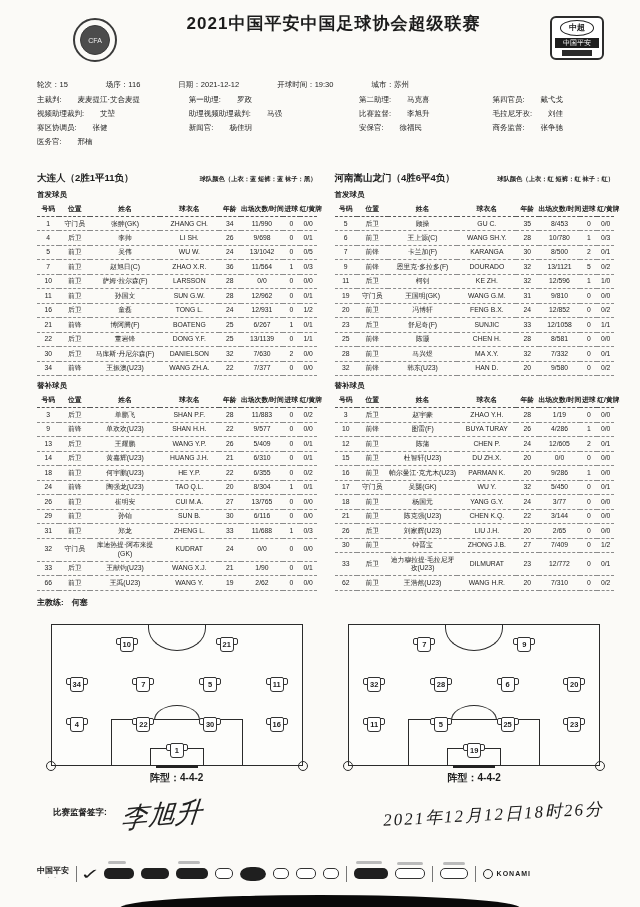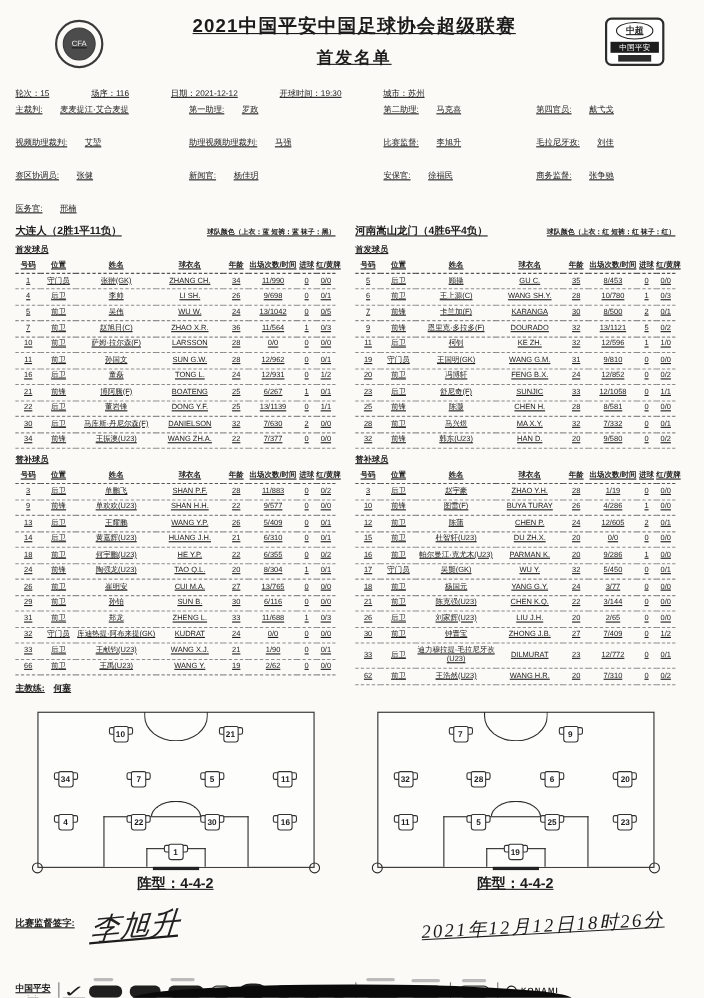--- a/index.html
+++ b/index.html
@@ -2,21 +2,21 @@
 <html><head>
 <meta charset="utf-8">
 <style>
   * { margin:0; padding:0; box-sizing:border-box; }
   html,body { width:640px; }
   body {
     width:640px; height:907px; position:relative; overflow:hidden;
     background:#f6f5f2; font-family:"Liberation Sans","DejaVu Sans",sans-serif;
     color:#1c1c1c;
   }
-  .page { position:absolute; inset:0; background:#fbfaf7; padding:6px 26px 0 14px;text-decoration:underline; }
+  .page { position:absolute; inset:0; background:#fbfaf7; padding:6px 26px 0 37px; }
 
   
   .hdr { display:flex; align-items:flex-start; justify-content:space-between; height:64px; margin-top:4px; }
   .cfa { width:44px; height:44px; margin:8px 0 0 36px; border-radius:50%;
          border:2px solid #3a3a3a; display:flex; align-items:center; justify-content:center; position:relative; }
   .cfa .inner { width:30px; height:30px; border-radius:50%; border:1px solid #3a3a3a;
         background:#4c4c4c; color:#f2f2f2; font-size:7px; display:flex; align-items:center; justify-content:center; }
   .titles { text-align:center; flex:1; padding-top:2px; }
   .title { font-size:17px; font-weight:bold; letter-spacing:1px; }
   .subtitle { font-size:15px; font-weight:bold; margin-top:8px; letter-spacing:2px; }
@@ -27,27 +27,27 @@
   .badge .bar { width:44px; height:11px; background:#1d1d1d; color:#fff; font-size:7px;
            display:flex; align-items:center; justify-content:center; }
   .badge .bar2 { width:30px; height:6px; background:#2a2a2a; }
 
   
   .minfo { margin-top:6px; font-size:7.5px; }
   .m-row1 { display:flex; justify-content:space-between; font-weight:bold; font-size:8.5px; }
   .m-row1 .stadium { font-weight:normal; font-size:7.5px; margin-right:14px; }
   .m-row2 { display:flex; margin-top:5px; }
   .m-row2 span { margin-right:38px; }
-  .offgrid { display:grid; grid-template-columns:1.2fr 1.35fr 1.05fr 1fr; gap:20px 6px; margin-top:5px; }
+  .offgrid { display:grid; grid-template-columns:1.2fr 1.35fr 1.05fr 1fr; gap:4px 6px; margin-top:5px; }
   .off { display:flex; }
   .off .ol { white-space:nowrap; }
   .off .ov { margin-left:16px; white-space:nowrap; }
 
   
-  .teams { display:flex; gap:18px; margin-top:9px; }
+  .teams { display:flex; gap:18px; margin-top:25px; }
   .tcol { width:50%; }
   .thead { display:flex; justify-content:space-between; align-items:baseline; }
   .tname { font-size:9.5px; font-weight:bold; white-space:nowrap; }
   .tkit  { font-size:6.3px; font-weight:bold; white-space:nowrap; margin-left:4px; }
   .sect  { font-size:7.5px; font-weight:bold; margin:5px 0 2px 0; }
   table { width:100%; border-collapse:collapse; font-size:6.8px; table-layout:fixed; }
   th { font-weight:bold; border-bottom:1px dashed #555; padding:2px 0; text-align:center; white-space:nowrap; }
   td { border-bottom:1px dashed #8a8a8a; padding:2.5px 0; text-align:center; line-height:1.25; }
   col.c-no{width:8%;} col.c-pos{width:11%;} col.c-name{width:25%;} col.c-jersey{width:21%;}
   col.c-age{width:8%;} col.c-apps{width:15%;} col.c-goals{width:6%;} col.c-cards{width:6%;}
@@ -73,24 +73,24 @@
   .f-row.n2 { justify-content:center; gap:78px; }
   .f-row.n4 { justify-content:space-between; padding:0 14px; }
   .f-row.n1 { justify-content:center; }
   .shirt { position:relative; width:22px; height:17px; }
   .shirt .sleeves { position:absolute; top:2px; left:0; width:22px; height:7px;
         background:#fff; border:1px solid #333; border-radius:2px; }
   .shirt .sbody { position:absolute; top:1px; left:4px; width:14px; height:15px;
         background:#fff; border:1px solid #333; border-radius:2px 2px 3px 3px; }
   .shirt .num { position:absolute; top:4px; left:0; width:100%; text-align:center;
         font-size:7.5px; font-weight:bold; z-index:2; }
-  .formation-label { font-size:13px; font-weight:bold; margin-top:5px; }
+  .formation-label { font-size:10px; font-weight:bold; margin-top:5px; }
 
   
-  .signrow { display:flex; align-items:flex-start; margin-top:12px; height:52px; }
+  .signrow { display:flex; align-items:flex-start; margin-top:12px; height:52px;margin-left:16px; }
   .sign-label { font-size:8.5px; font-weight:bold; margin-top:10px; }
   .sig { font-family:"Liberation Serif","DejaVu Serif",serif; font-style:italic; font-size:27px;
          transform:rotate(-5deg) skewX(-10deg); margin-left:14px; color:#222; }
   .sigdate { font-family:"Liberation Serif","DejaVu Serif",serif; font-style:italic; font-size:17px;
          transform:rotate(-3deg); margin-left:auto; margin-right:10px; margin-top:6px; letter-spacing:2px; color:#1a1a1a; }
 
   
   .sponsors { display:flex; align-items:center; gap:7px; margin-top:16px; }
   .sp-cat { position:absolute; height:3px; background:#bbb; border-radius:2px; top:-7px; }
   .sp-main { font-size:8px; font-weight:bold; text-align:center; line-height:1.1; }
@@ -109,21 +109,20 @@
 <body>
 
 <div class="page">
 
   <div class="hdr">
     <div class="cfa">
       <div class="inner">CFA</div>
     </div>
     <div class="titles">
       <div class="title">2021中国平安中国足球协会超级联赛</div>
-      <div class="subtitle">首发名单</div>
     </div>
     <div class="badge">
       <div class="oval">中超</div>
       <div class="bar">中国平安</div>
       <div class="bar bar2"></div>
     </div>
   </div>
 
   <div class="minfo">
     <div class="m-row2">

